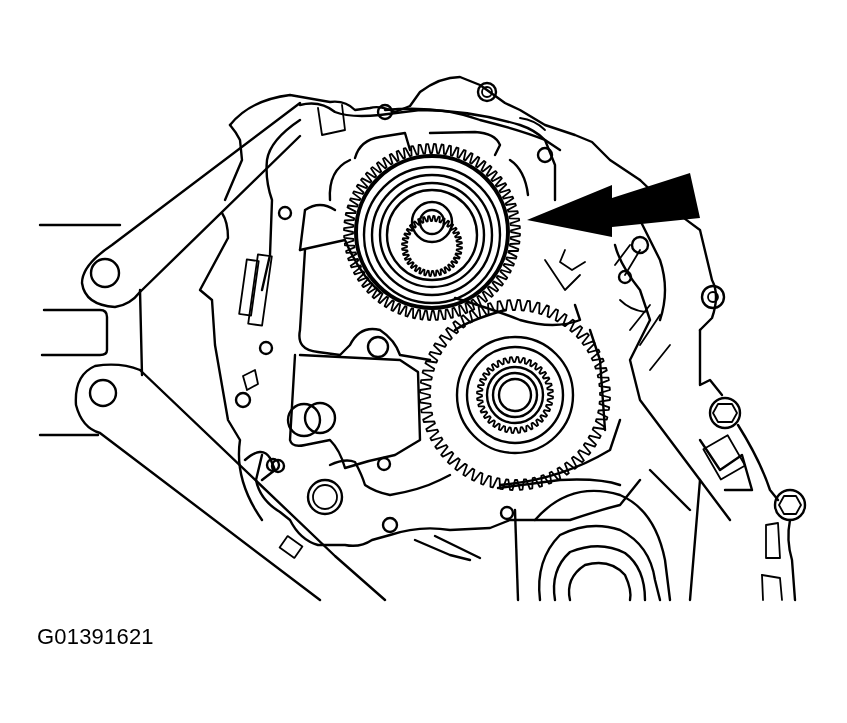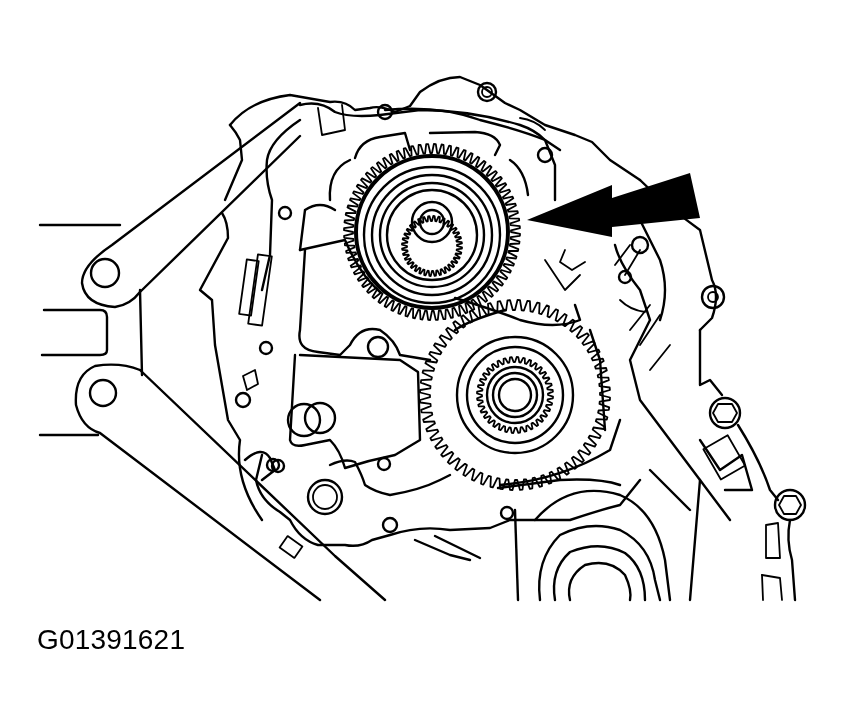--- a/index.html
+++ b/index.html
@@ -5,21 +5,21 @@
     html, body { margin: 0; padding: 0; background: #ffffff; }
     body { width: 847px; height: 723px; position: relative; overflow: hidden; font-family: "Liberation Sans", sans-serif; }
     #figure { position: absolute; left: 0; top: 0; width: 847px; height: 610px; }
     #figure svg { width: 847px; height: 610px; display: block; }
     .ln { fill: none; stroke: #000; stroke-width: 2.4; stroke-linecap: round; stroke-linejoin: round; }
     .thin { fill: none; stroke: #000; stroke-width: 1.8; stroke-linecap: round; stroke-linejoin: round; }
     .thick { fill: none; stroke: #000; stroke-width: 4; }
     .solid { fill: #000; stroke: none; }
     #figure-id {
       position: absolute; left: 37px; top: 624px;
-      font-family: "Liberation Sans", sans-serif; font-size: 28px; color: #000;
+      font-family: "Liberation Sans", sans-serif; font-size: 22px; color: #000;
       letter-spacing: 0.2px;
     }
   </style>
 </head>
 <body>
 
 <div id="figure">
   <svg viewBox="0 0 847 610" xmlns="http://www.w3.org/2000/svg">
 
     <g>

